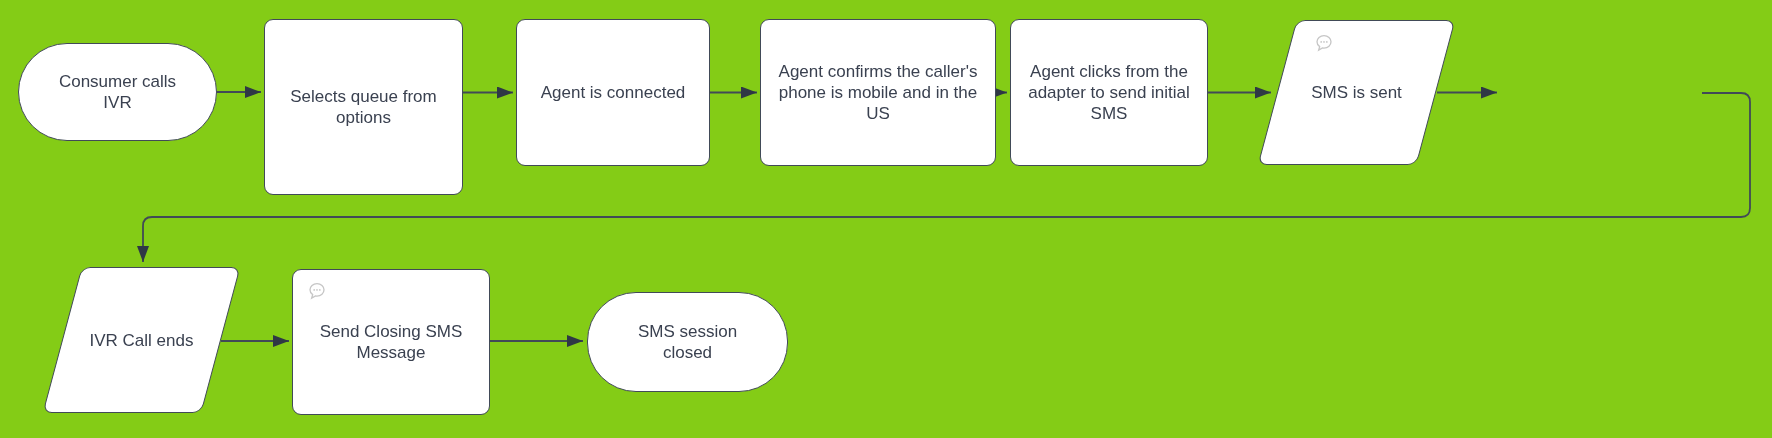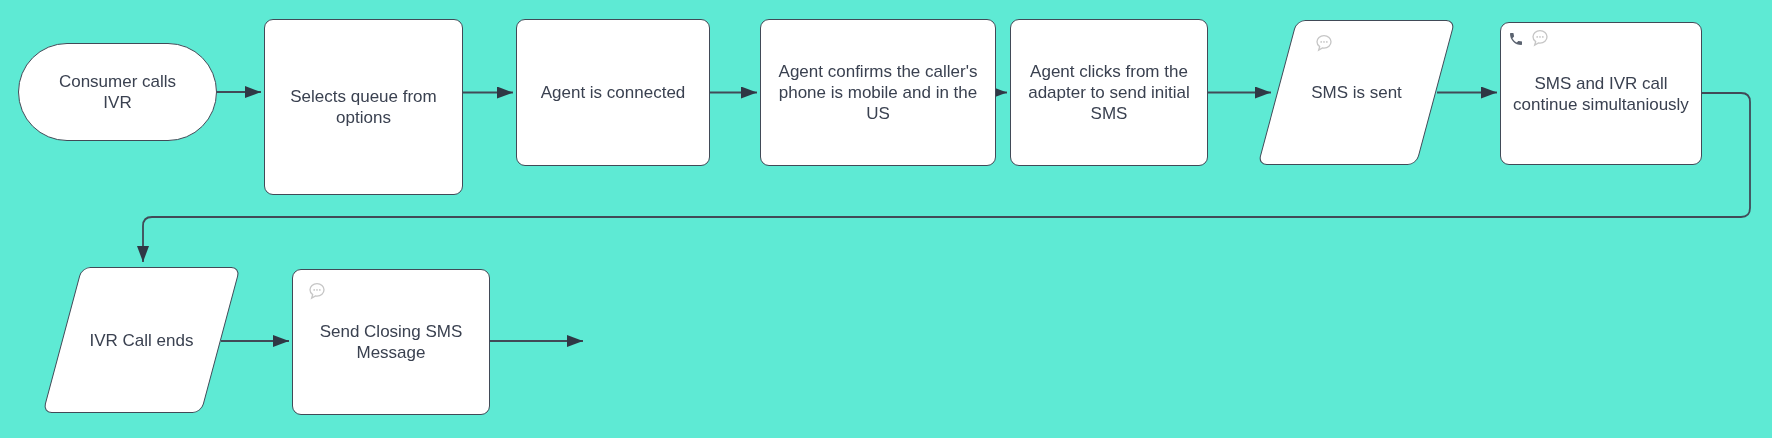--- a/index.html
+++ b/index.html
@@ -1,19 +1,19 @@
 <!DOCTYPE html>
 <html><head>
 <meta charset="utf-8">
 <style>
   html,body{margin:0;padding:0;background:#ffffff;}
   #canvas{
     position:relative;
     width:1772px;height:438px;
-    background:#5eead4;
+    background:#84cc16;
     font-family:"Liberation Sans","DejaVu Sans",sans-serif;
     overflow:hidden;
   }
   #edges{position:absolute;left:0;top:0;z-index:0;}
   .node{
     position:absolute;z-index:1;
     display:flex;align-items:center;justify-content:center;
     box-sizing:border-box;
     color:#3a4150;font-size:17px;line-height:21px;text-align:center;
   }
@@ -87,46 +87,35 @@
       <svg class="icon" width="20" height="20" viewBox="0 0 24 24">
         <path d="M12 3.2 C7.2 3.2 3.6 6.5 3.6 10.6 C3.6 13 4.8 15.1 6.8 16.4 L5.6 20.6 L10.2 18 C10.8 18.1 11.4 18.1 12 18.1 C16.8 18.1 20.4 14.7 20.4 10.6 C20.4 6.5 16.8 3.2 12 3.2 Z" fill="#ffffff" stroke="#c6c6c6" stroke-width="1.6"></path>
         <circle cx="8.6" cy="10.7" r="1" fill="#c6c6c6"></circle>
         <circle cx="12" cy="10.7" r="1" fill="#c6c6c6"></circle>
         <circle cx="15.4" cy="10.7" r="1" fill="#c6c6c6"></circle>
       </svg>
     </span>
     <span class="label">SMS is sent</span>
   </div>
 
-  <div class="node rect" style="left:1500px;top:22px;width:202px;height:143px;">
-    <span class="icons" style="left:7px;top:5px;">
-      <svg class="icon" width="16" height="16" viewBox="0 0 24 24" style="margin-top:3px">
-        <path d="M6.62 10.79c1.44 2.83 3.76 5.14 6.59 6.59l2.2-2.2c.27-.27.67-.36 1.02-.24 1.12.37 2.33.57 3.57.57.55 0 1 .45 1 1V20c0 .55-.45 1-1 1-9.39 0-17-7.61-17-17 0-.55.45-1 1-1h3.5c.55 0 1 .45 1 1 0 1.25.2 2.45.57 3.57.11.35.03.74-.25 1.02l-2.2 2.2z" fill="#5b6370"></path>
-      </svg>
-      <svg class="icon" width="20" height="20" viewBox="0 0 24 24">
-        <path d="M12 3.2 C7.2 3.2 3.6 6.5 3.6 10.6 C3.6 13 4.8 15.1 6.8 16.4 L5.6 20.6 L10.2 18 C10.8 18.1 11.4 18.1 12 18.1 C16.8 18.1 20.4 14.7 20.4 10.6 C20.4 6.5 16.8 3.2 12 3.2 Z" fill="#ffffff" stroke="#c6c6c6" stroke-width="1.6"></path>
-        <circle cx="8.6" cy="10.7" r="1" fill="#c6c6c6"></circle>
-        <circle cx="12" cy="10.7" r="1" fill="#c6c6c6"></circle>
-        <circle cx="15.4" cy="10.7" r="1" fill="#c6c6c6"></circle>
-      </svg>
-    </span>
-    <span class="label">SMS and IVR call continue simultaniously</span>
-  </div>
 
   <div class="node para" style="left:62px;top:267px;width:159px;height:146px;">
     <span class="fill"></span>
     <span class="label">IVR Call ends</span>
   </div>
 
   <div class="node rect" style="left:292px;top:269px;width:198px;height:146px;">
     <span class="icons" style="left:14px;top:11px;">
       <svg class="icon" width="20" height="20" viewBox="0 0 24 24">
         <path d="M12 3.2 C7.2 3.2 3.6 6.5 3.6 10.6 C3.6 13 4.8 15.1 6.8 16.4 L5.6 20.6 L10.2 18 C10.8 18.1 11.4 18.1 12 18.1 C16.8 18.1 20.4 14.7 20.4 10.6 C20.4 6.5 16.8 3.2 12 3.2 Z" fill="#ffffff" stroke="#c6c6c6" stroke-width="1.6"></path>
         <circle cx="8.6" cy="10.7" r="1" fill="#c6c6c6"></circle>
         <circle cx="12" cy="10.7" r="1" fill="#c6c6c6"></circle>
         <circle cx="15.4" cy="10.7" r="1" fill="#c6c6c6"></circle>
       </svg>
     </span>
     <span class="label">Send Closing SMS Message</span>
   </div>
 
+  <div class="node terminator" style="left:587px;top:292px;width:201px;height:100px;">
+    <span class="label">SMS session closed</span>
+  </div>
 
 </div>
 
 </body></html>

